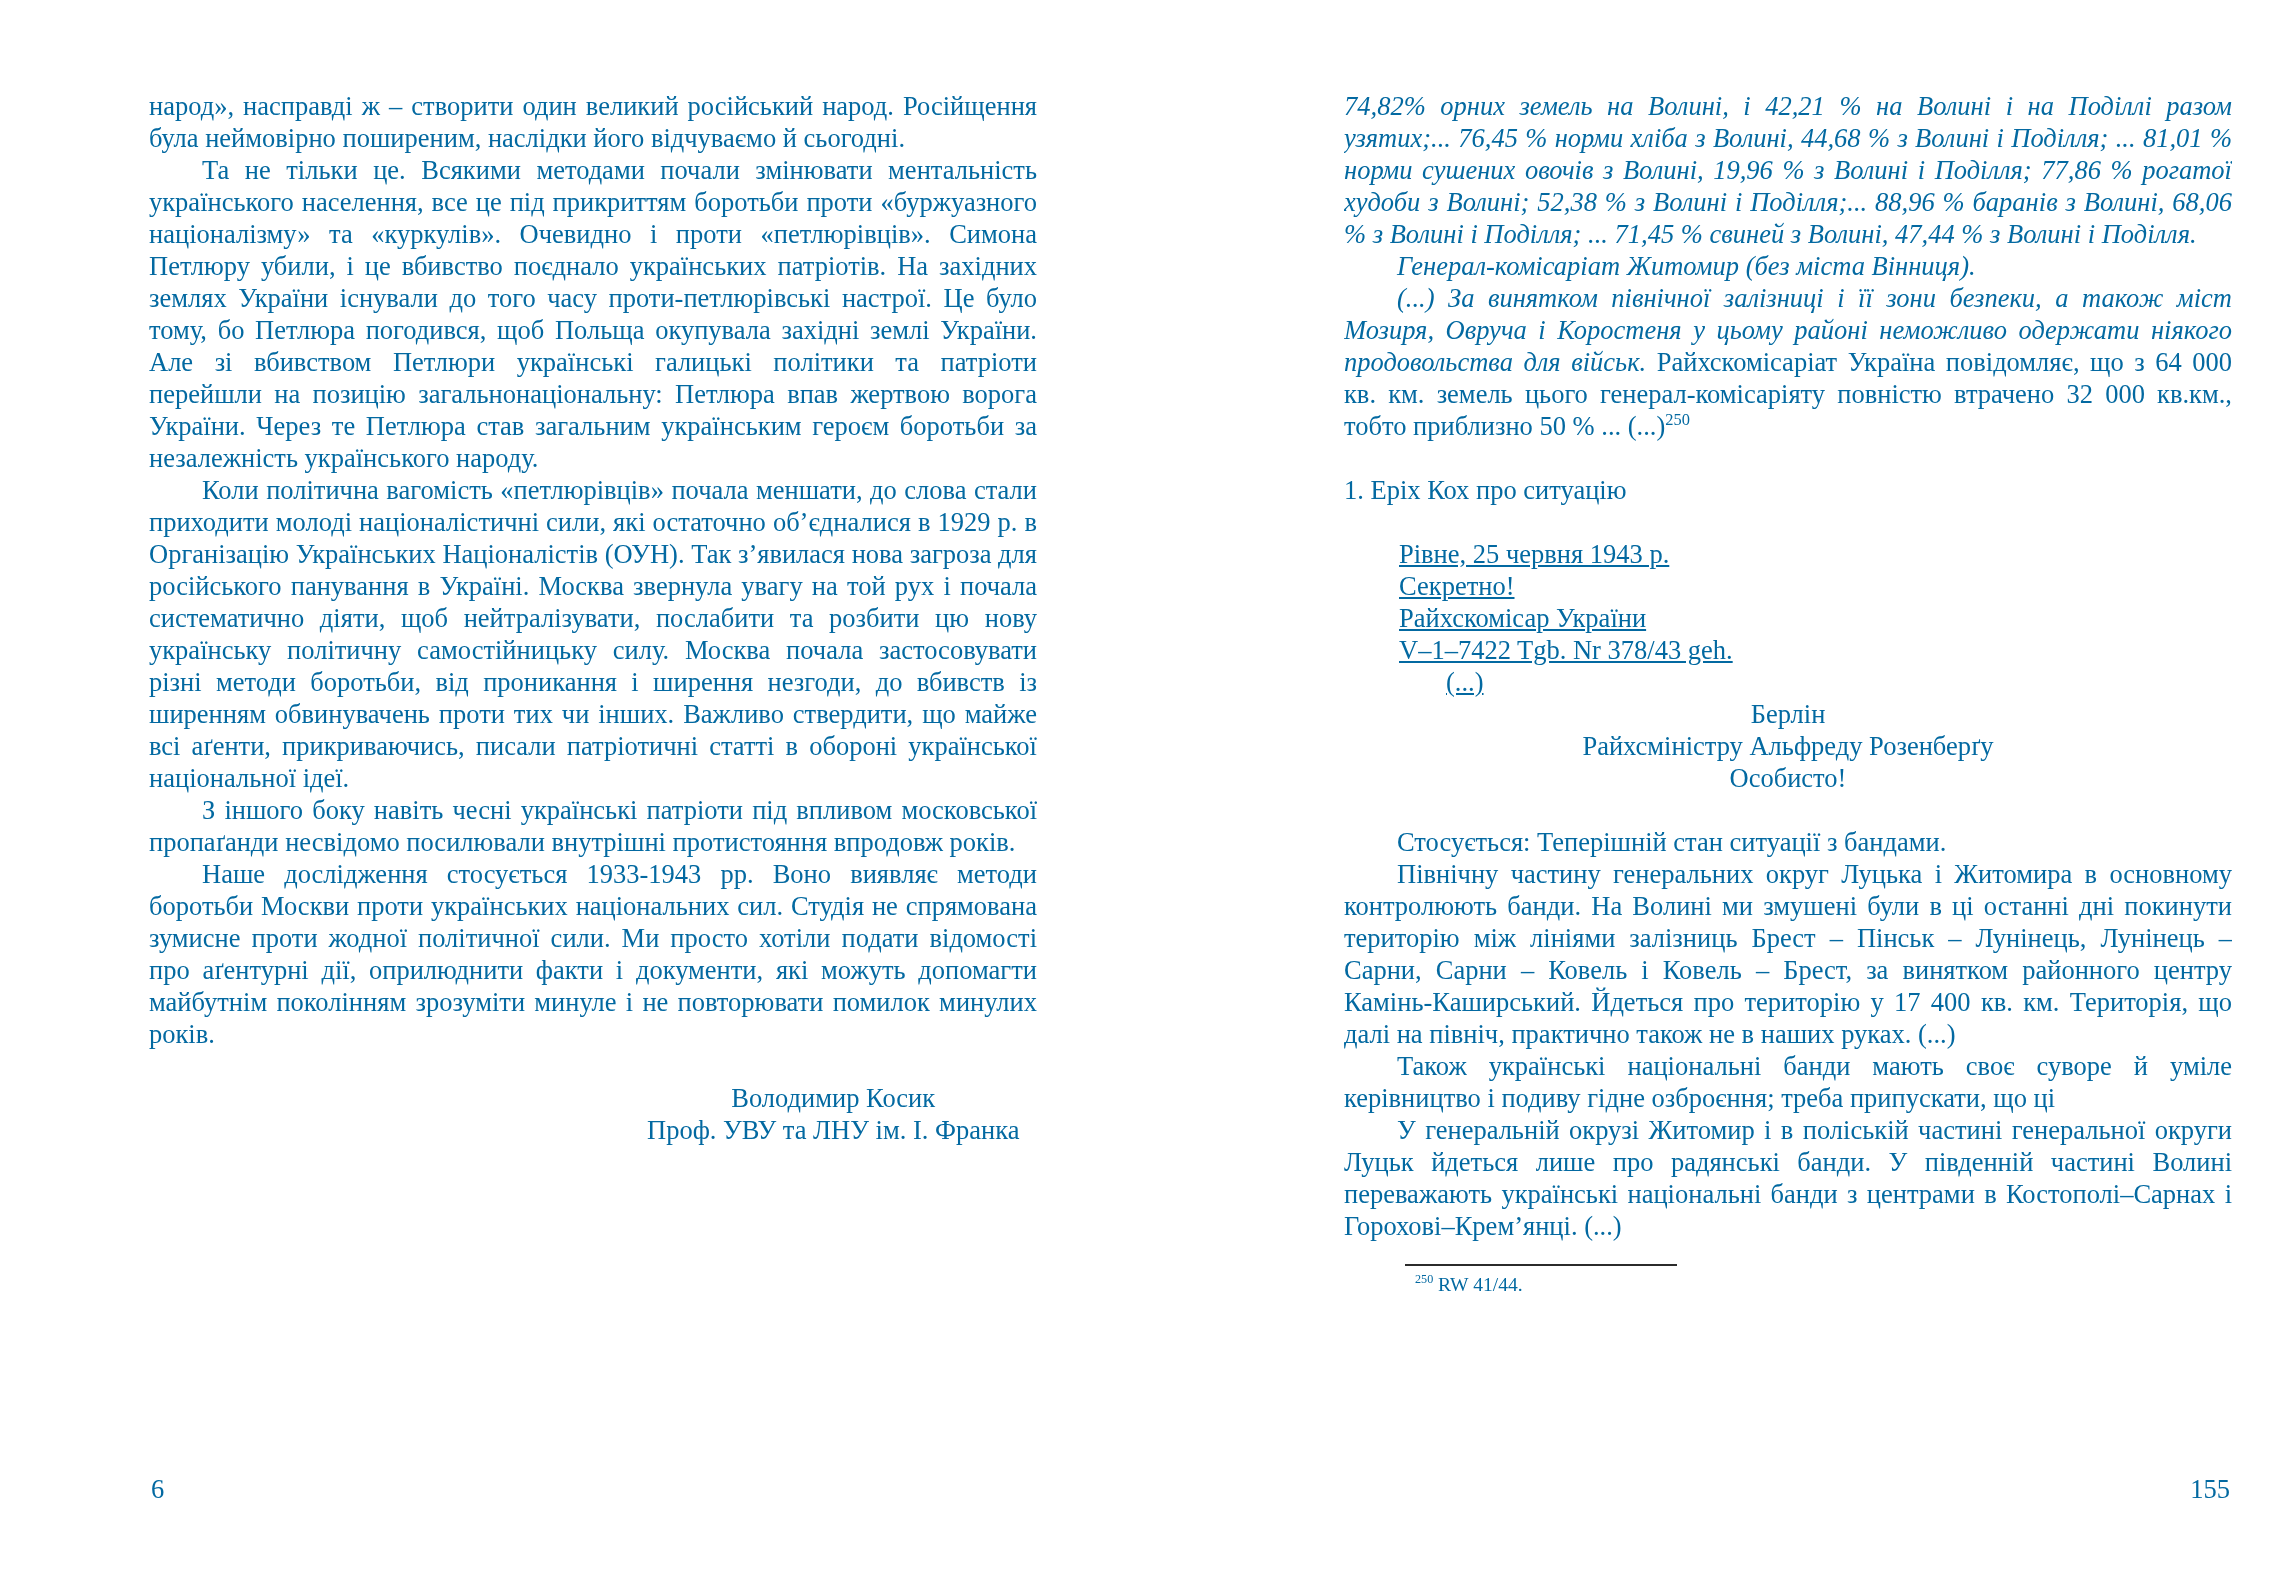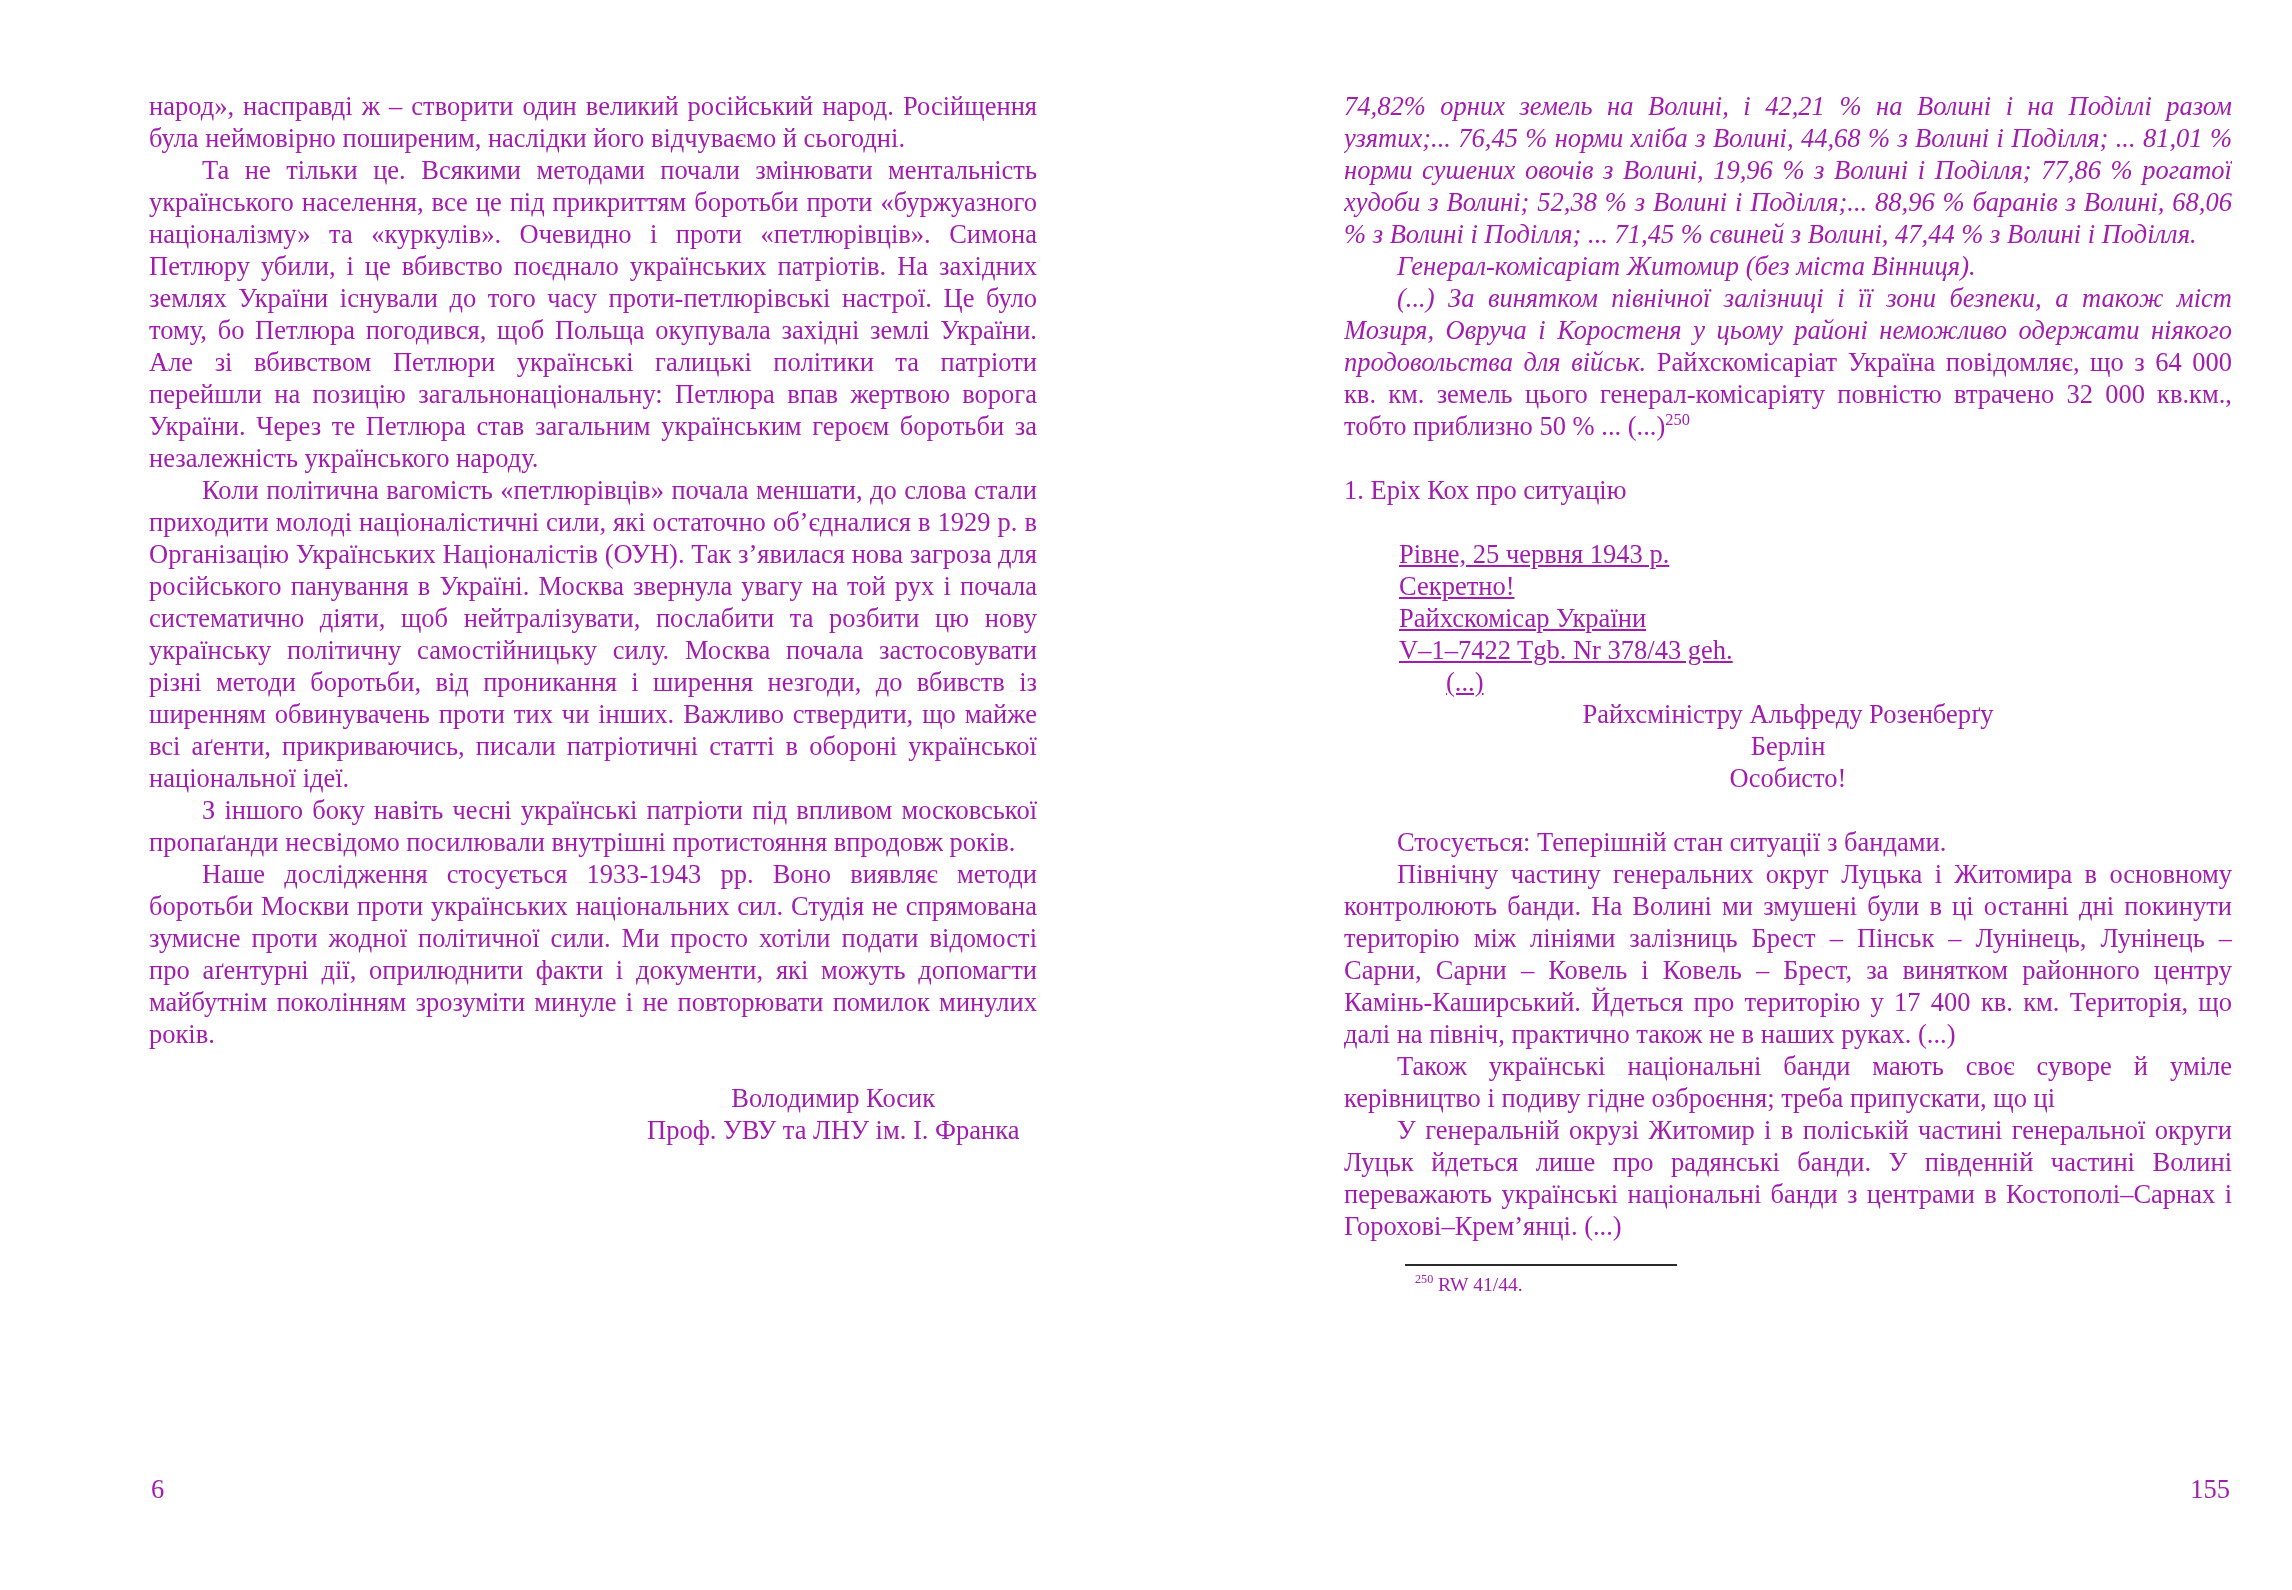--- a/index.html
+++ b/index.html
@@ -1,21 +1,21 @@
 <!DOCTYPE html>
 <html lang="uk"><head>
 <meta charset="utf-8">
 <style>
   html, body { margin: 0; padding: 0; background: #ffffff; }
   .spread {
     position: relative;
     width: 2293px;
     height: 1591px;
     background: #ffffff;
-    color: #a21caf;
+    color: #0369a1;
     font-family: "Liberation Serif", serif;
     overflow: hidden;
   }
   .page {
     position: absolute;
     top: 0;
     height: 1591px;
     overflow: hidden;
   }
   .page.left  { left: 149px;  width: 888px; }
@@ -95,22 +95,22 @@
 
       <div class="letterhead">
         <p>Рівне, 25 червня 1943 р.</p>
         <p>Секретно!</p>
         <p>Райхскомісар України</p>
         <p>V–1–7422 Tgb. Nr 378/43 geh.</p>
         <p class="deep">(...)</p>
       </div>
 
       <div class="addressee">
+        <p>Берлін</p>
         <p>Райхсміністру Альфреду Розенберґу</p>
-        <p>Берлін</p>
         <p>Особисто!</p>
       </div>
 
       <div class="gap"></div>
 
       <p class="indent">Стосується: Теперішній стан ситуації з бандами.</p>
       <p class="indent">Північну частину генеральних округ Луцька і Житомира в основному контролюють банди. На Волині ми змушені були в ці останні дні покинути територію між лініями залізниць Брест – Пінськ – Лунінець, Лунінець – Сарни, Сарни – Ковель і Ковель – Брест, за винятком районного центру Камінь-Каширський. Йдеться про територію у 17 400 кв. км. Територія, що далі на північ, практично також не в наших руках. (...)</p>
       <p class="indent">Також українські національні банди мають своє суворе й уміле керівництво і подиву гідне озброєння; треба припускати, що ці</p>
       <p class="indent">У генеральній окрузі Житомир і в поліській частині генеральної округи Луцьк йдеться лише про радянські банди. У південній частині Волині переважають українські національні банди з центрами в Костополі–Сарнах і Горохові–Крем’янці. (...)</p>
 

